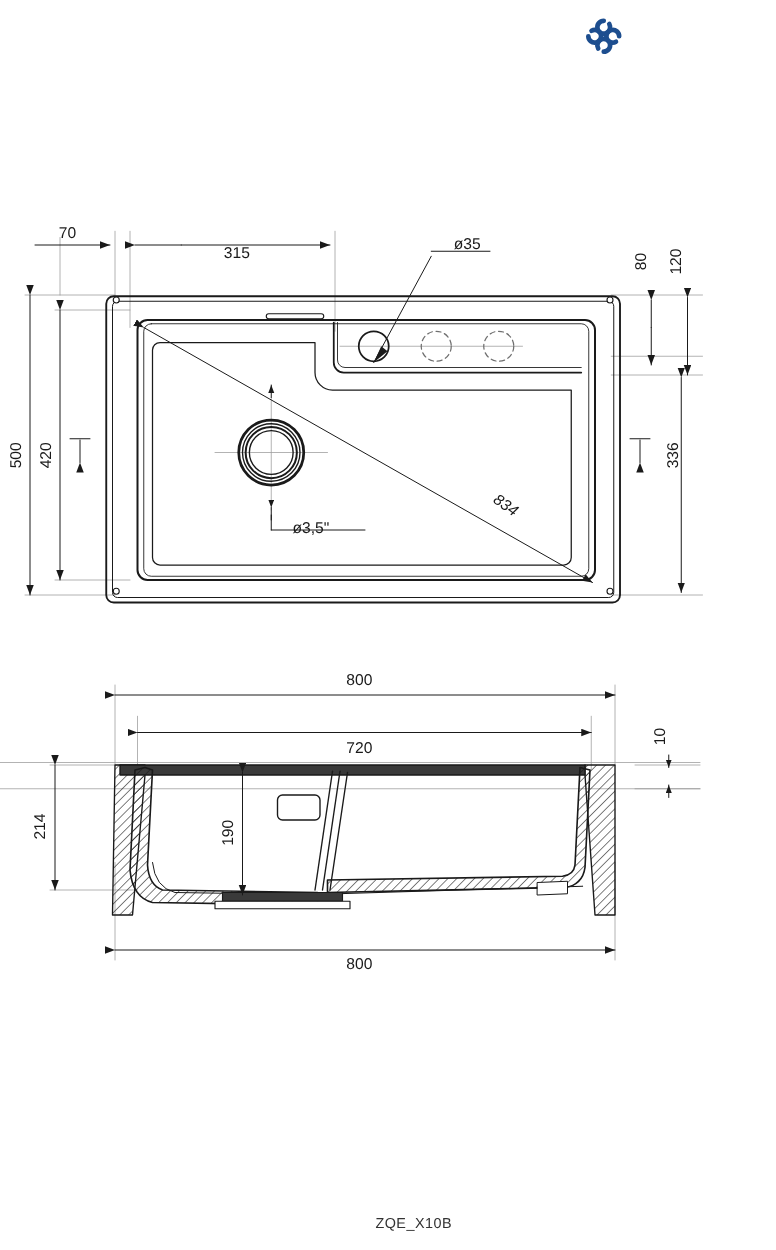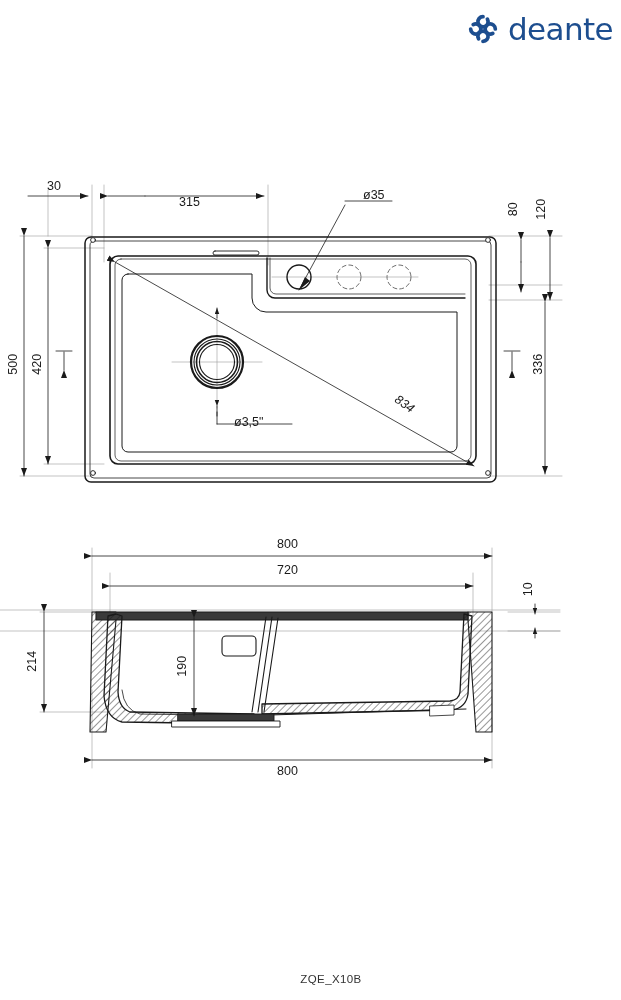--- a/index.html
+++ b/index.html
@@ -230,34 +230,33 @@
 
 <div id="logo-block">
   <svg id="logo-mark" viewBox="0 0 40 40">
     <g fill="none" stroke="#1d4e8f" stroke-width="4.4" stroke-linecap="round">
       <path d="M20 5.5 a6 6 0 1 0 5.2 3"></path>
       <path d="M34.5 20 a6 6 0 1 0 -3 5.2"></path>
       <path d="M20 34.5 a6 6 0 1 0 -5.2 -3"></path>
       <path d="M5.5 20 a6 6 0 1 0 3 -5.2"></path>
     </g>
   </svg>
-  <div id="logo-word">deante</div>
 </div>
 
-<div class="dim" style="left:47px;top:180px;">30</div>
+<div class="dim" style="left:47px;top:180px;">70</div>
 <div class="dim" style="left:179px;top:180px;margin-top:16px;">315</div>
 <div class="dim v" style="left:506px;top:203px;">80</div>
 <div class="dim v" style="left:531px;top:203px;">120</div>
 <div class="dim v" style="left:3px;top:358px;">500</div>
 <div class="dim v" style="left:27px;top:358px;">420</div>
 <div class="dim v" style="left:528px;top:358px;">336</div>
 <div class="dim diag" style="left:394px;top:398px;">834</div>
 <div class="dim" style="left:363px;top:189px;text-align:center;">ø35</div>
 <div class="dim" style="left:234px;top:416px;">ø3,5"</div>
 
 <div class="dim" style="left:277px;top:538px;">800</div>
-<div class="dim" style="left:277px;top:564px;">720</div>
+<div class="dim" style="left:277px;top:592px;">720</div>
 <div class="dim v" style="left:521px;top:583px;">10</div>
 <div class="dim v" style="left:22px;top:655px;">214</div>
 <div class="dim v" style="left:172px;top:660px;">190</div>
 <div class="dim" style="left:277px;top:765px;">800</div>
 
 <div id="model-code">ZQE_X10B</div>
 
 </body></html>

